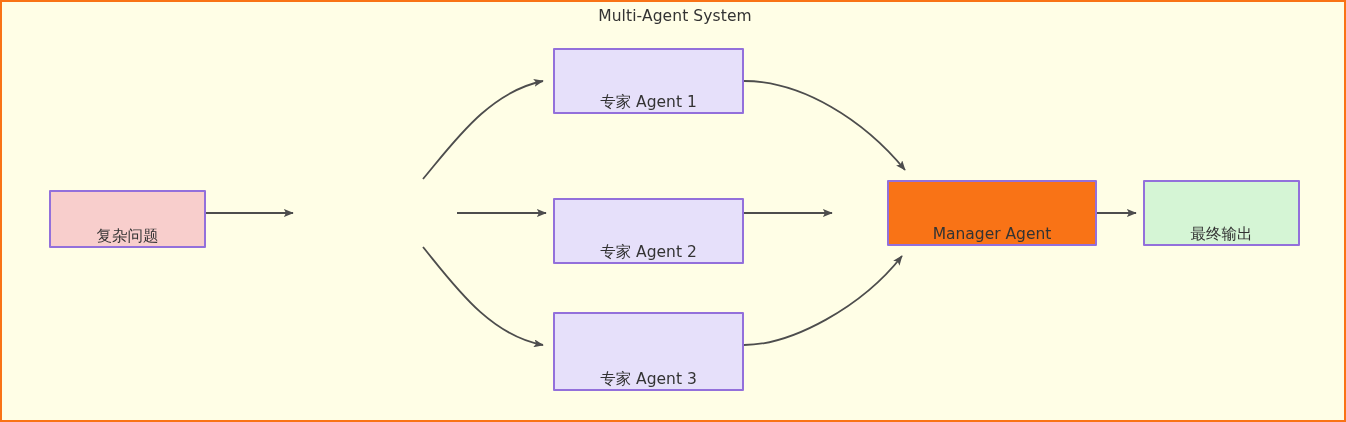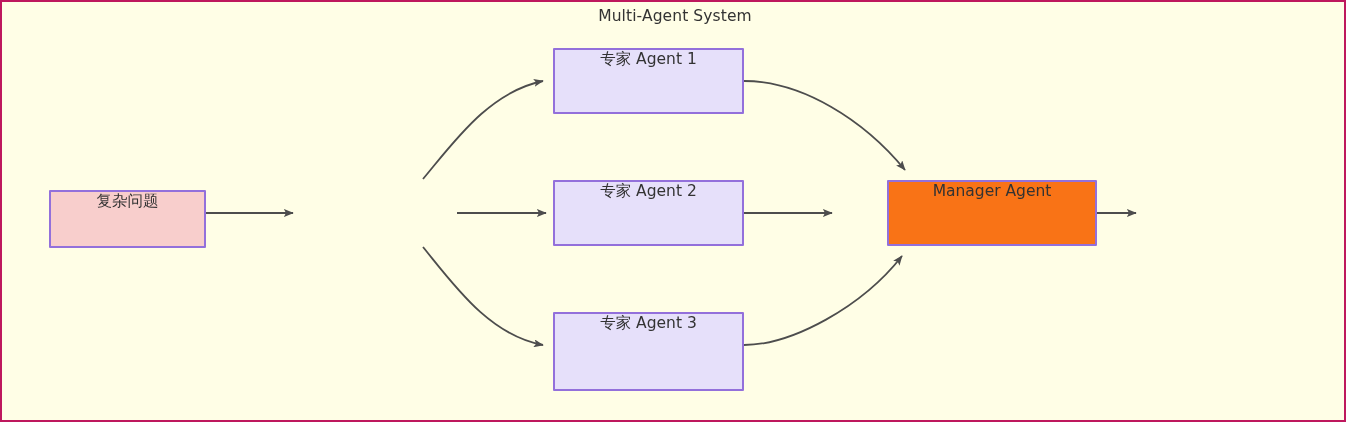--- a/index.html
+++ b/index.html
@@ -8,21 +8,21 @@
     background: #ffffff;
   }
   body {
     font-family: "DejaVu Sans", "Liberation Sans", sans-serif;
   }
   #canvas {
     position: relative;
     width: 1346px;
     height: 422px;
     background: #fffee6;
-    border: 2px solid #be185d;
+    border: 2px solid #f97316;
     box-sizing: border-box;
     overflow: hidden;
     padding-left: 22px;
   }
   #diagram-title {
     position: absolute;
     left: 0;
     top: 5px;
     width: 1346px;
     text-align: center;
@@ -37,21 +37,21 @@
     width: 1346px;
     height: 422px;
     pointer-events: none;
   }
   .node {
     position: absolute;
     box-sizing: border-box;
     border: 2px solid #9370db;
     border-radius: 1px;
     display: flex;
-    align-items: flex-start;
+    align-items: flex-end;
     justify-content: center;
     font-size: 15.5px;
     color: #333333;
     line-height: 1.2;
     white-space: nowrap;
   }
   .node-label {
     pointer-events: none;
   }
   .n-problem   { background: #f8cecc; }
@@ -93,26 +93,29 @@
 
   <div class="node n-problem" style="left:47px; top:188px; width:157px; height:58px;">
     <span class="node-label">复杂问题</span>
   </div>
 
 
   <div class="node n-agent" style="left:551px; top:46px; width:191px; height:66px;">
     <span class="node-label">专家 Agent 1</span>
   </div>
 
-  <div class="node n-agent" style="left:551px; top:178px; width:191px; height:66px;">
+  <div class="node n-agent" style="left:551px; top:196px; width:191px; height:66px;">
     <span class="node-label">专家 Agent 2</span>
   </div>
 
   <div class="node n-agent" style="left:551px; top:310px; width:191px; height:79px;">
     <span class="node-label">专家 Agent 3</span>
   </div>
 
   <div class="node n-manager" style="left:837px; top:178px; width:210px; height:66px;">
     <span class="node-label">Manager Agent</span>
   </div>
 
+  <div class="node n-output" style="left:1141px; top:178px; width:157px; height:66px;">
+    <span class="node-label">最终输出</span>
+  </div>
 
 </div>
 
 </body></html>

